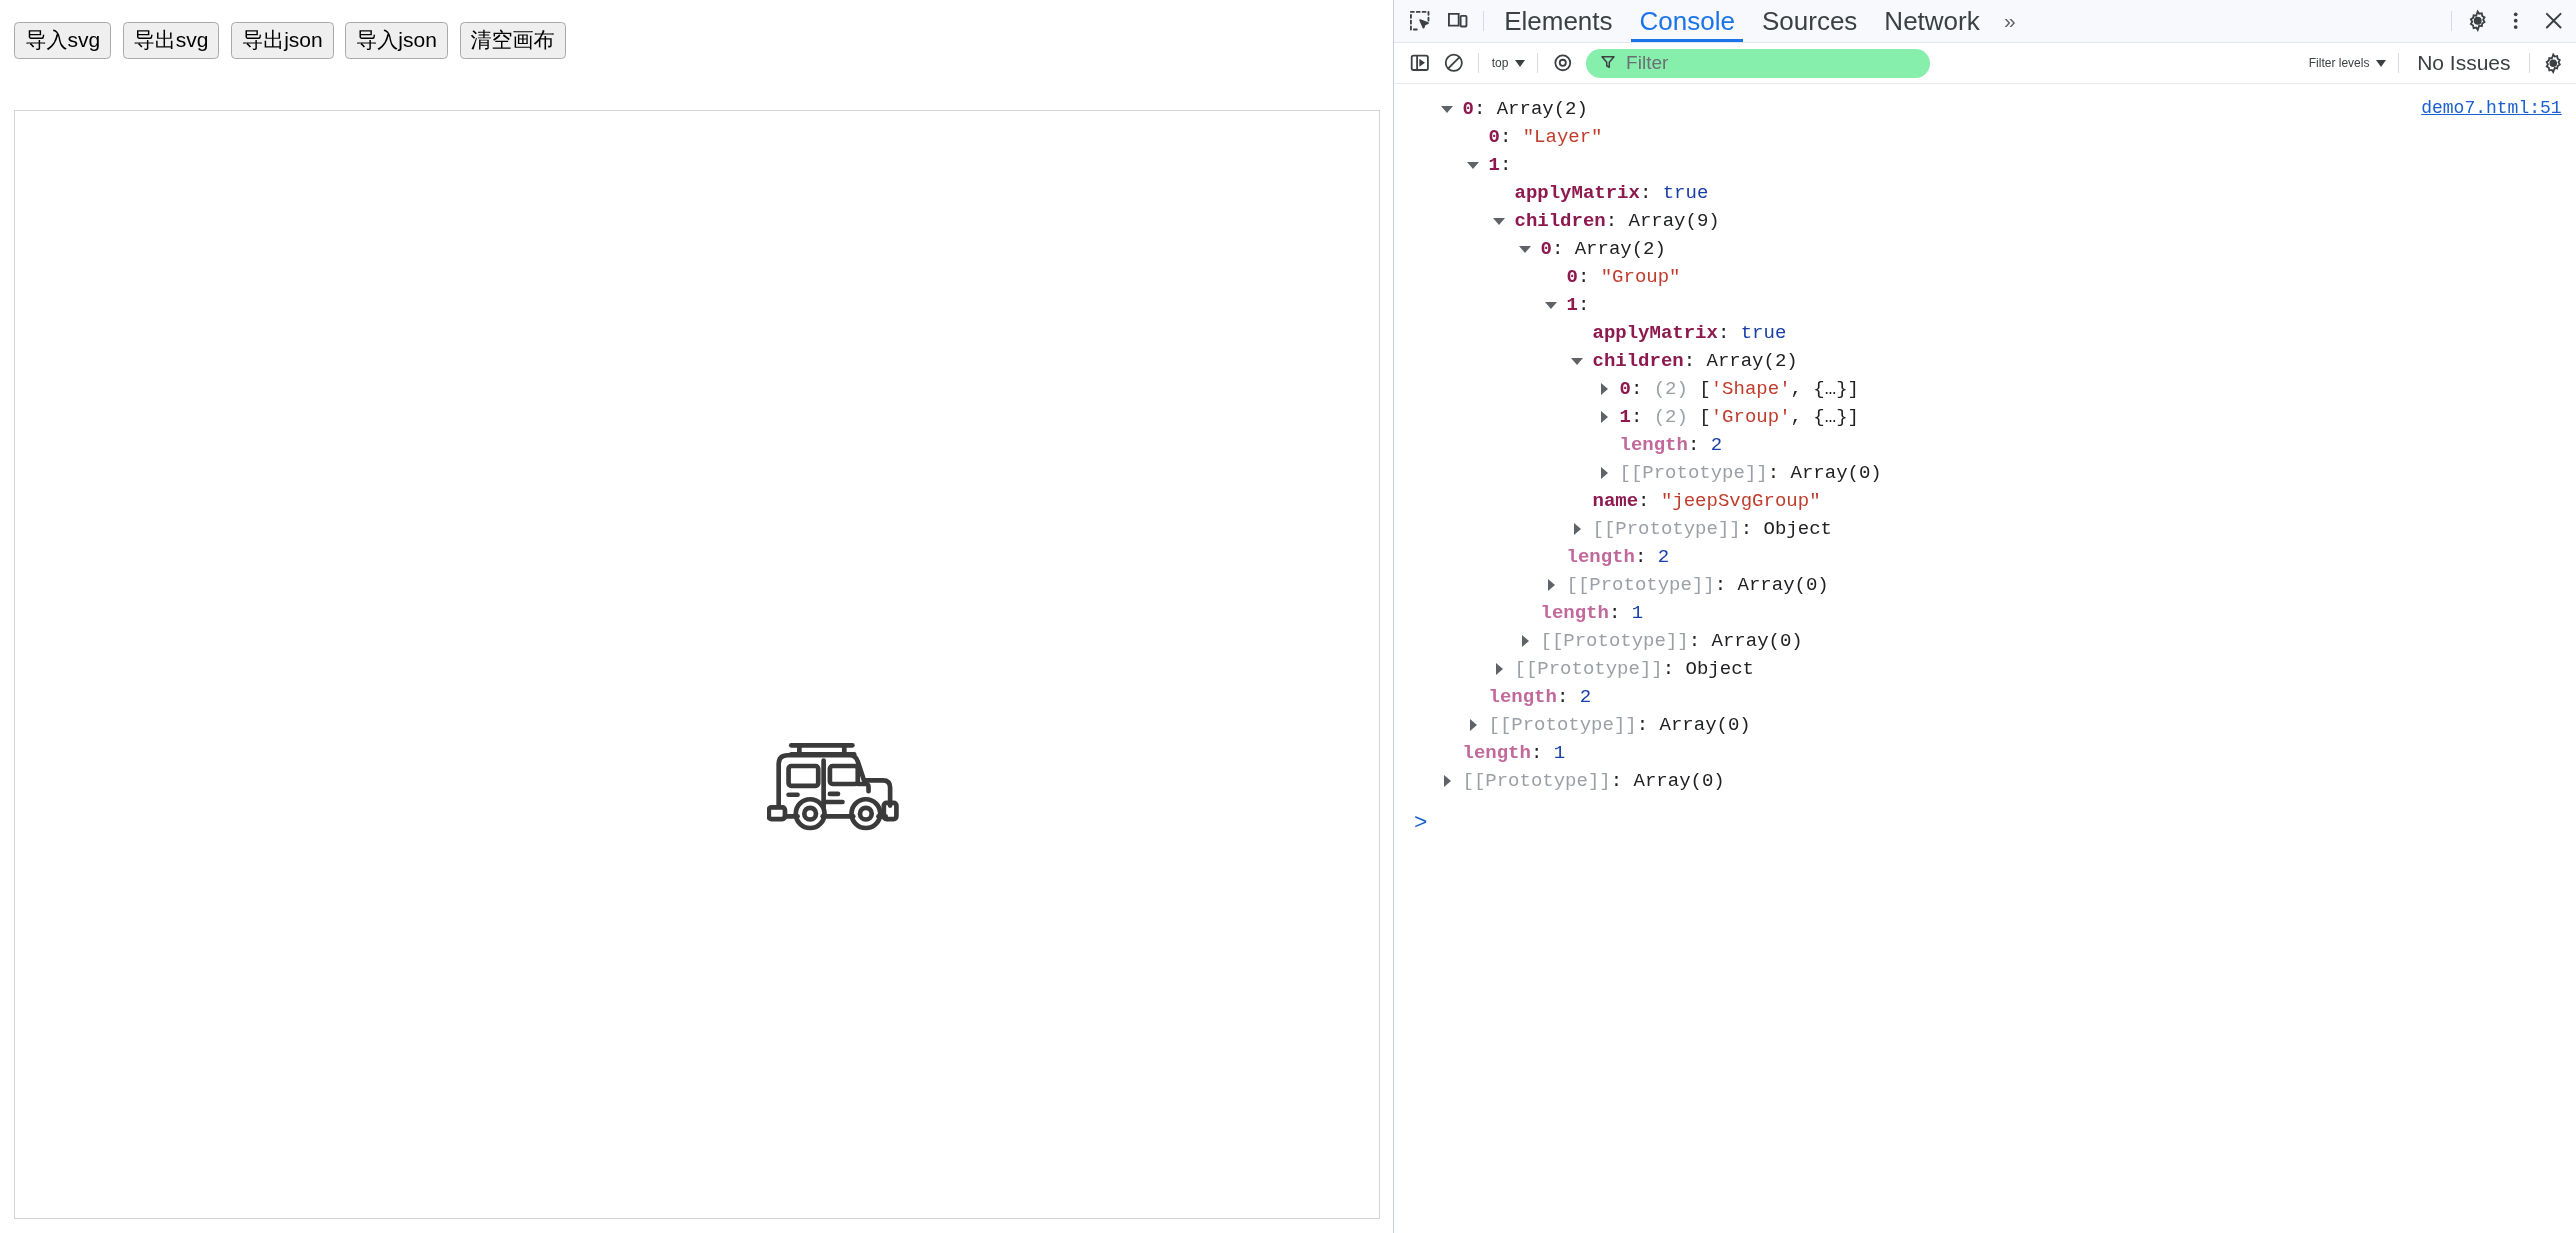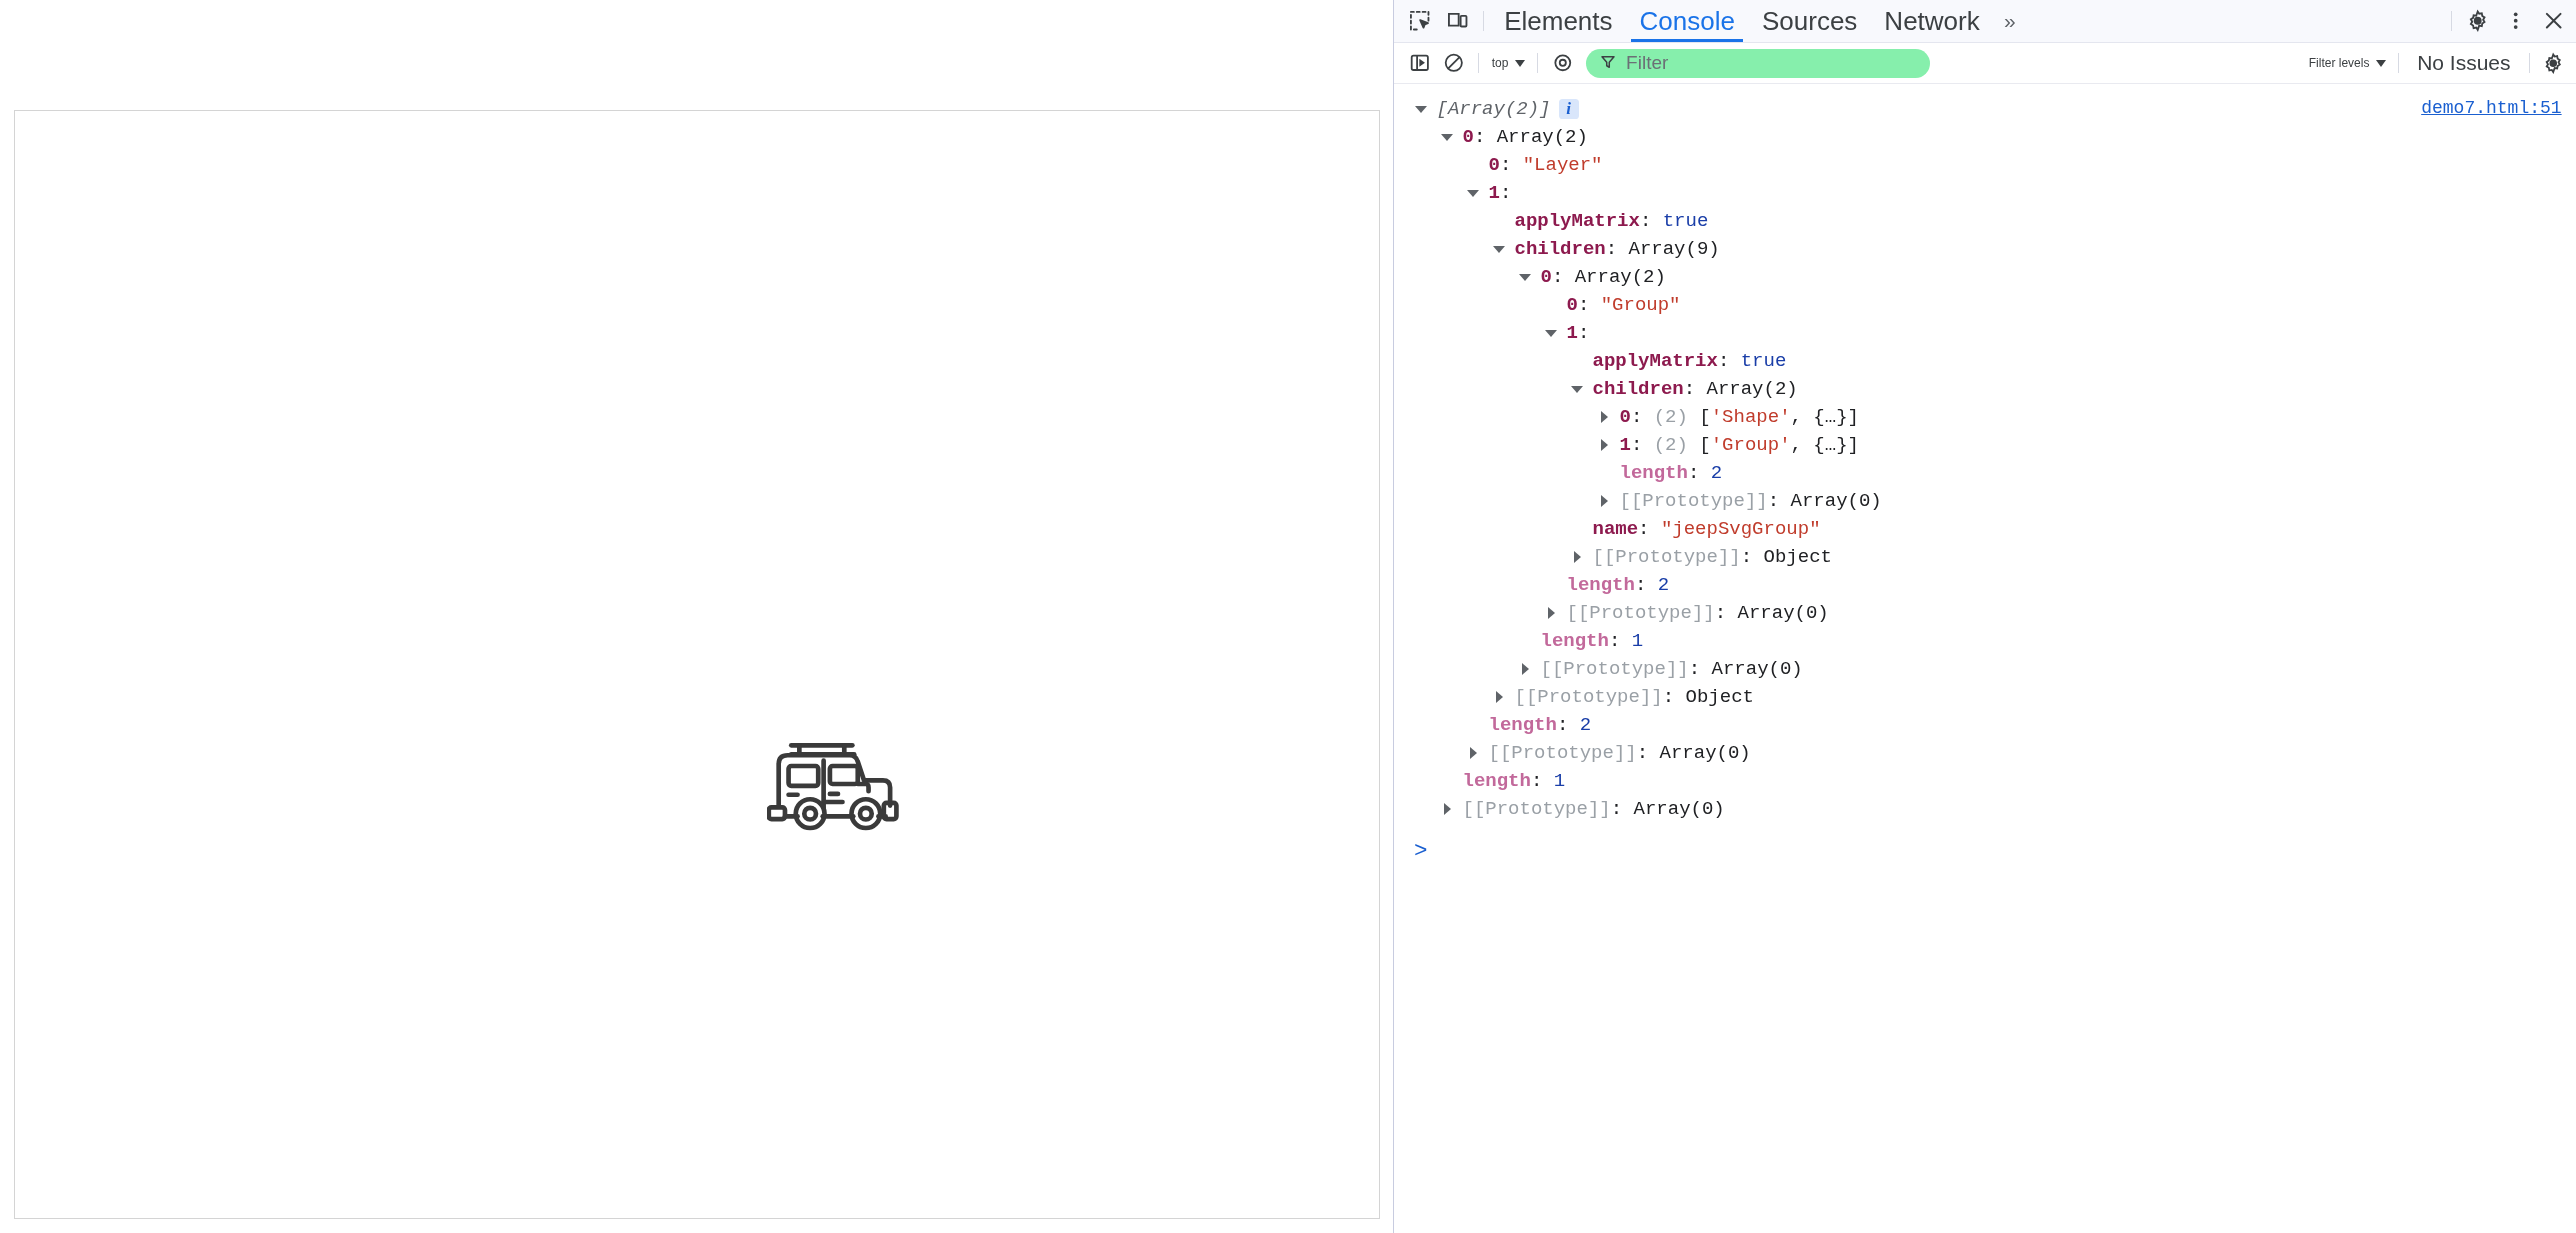--- a/index.html
+++ b/index.html
@@ -265,20 +265,27 @@
     line-height: 1;
   }
 </style>
 </head>
 <body>
 
 <div id="root">
 
   <div id="page">
 
+    <div id="toolbar">
+        <button class="tb-btn">导入svg</button>
+        <button class="tb-btn">导出svg</button>
+        <button class="tb-btn">导出json</button>
+        <button class="tb-btn">导入json</button>
+        <button class="tb-btn">清空画布</button>
+      </div>
 
     <div id="canvas">
       <div id="jeep-wrap">
         <svg viewBox="0 0 148 104" xmlns="http://www.w3.org/2000/svg" fill="none" stroke="#3a3a3a" stroke-width="5.2" stroke-linecap="round" stroke-linejoin="round">
 
           <line x1="27" y1="9" x2="95" y2="9"></line>
           <line x1="36" y1="9" x2="36" y2="19"></line>
           <line x1="86" y1="9" x2="86" y2="19"></line>
           <line x1="27" y1="19" x2="97" y2="19"></line>
 
@@ -411,21 +418,20 @@
           <circle cx="12" cy="12" r="3.1" fill="#3c4043"></circle>
           <path d="M12 2.6l1.5 2.3 2.7-.5.5 2.7 2.3 1.5-1.4 2.4 1.4 2.4-2.3 1.5-.5 2.7-2.7-.5L12 21.4l-1.5-2.3-2.7.5-.5-2.7-2.3-1.5L6.4 13 5 10.6l2.3-1.5.5-2.7 2.7.5z"></path>
         </svg>
       </div>
     </div>
 
     <div id="dt-console">
       <div id="msg-group">
         <a id="source-link">demo7.html:51</a>
         <div id="tree">
-            <div class="cline" style="padding-left: 20px;"><span class="tri open"></span><span class="gap"></span><span class="tok t-preview">[Array(2)]</span><span id="info-badge">i</span></div>
             <div class="cline" style="padding-left: 46px;"><span class="tri open"></span><span class="gap"></span><span class="tok t-idx">0</span><span class="tok t-plain">: </span><span class="tok t-plain">Array(2)</span></div>
             <div class="cline" style="padding-left: 72px;"><span class="tri none"></span><span class="gap"></span><span class="tok t-idx">0</span><span class="tok t-plain">: </span><span class="tok t-str">"Layer"</span></div>
             <div class="cline" style="padding-left: 72px;"><span class="tri open"></span><span class="gap"></span><span class="tok t-idx">1</span><span class="tok t-plain">:</span></div>
             <div class="cline" style="padding-left: 98px;"><span class="tri none"></span><span class="gap"></span><span class="tok t-key">applyMatrix</span><span class="tok t-plain">: </span><span class="tok t-bool">true</span></div>
             <div class="cline" style="padding-left: 98px;"><span class="tri open"></span><span class="gap"></span><span class="tok t-key">children</span><span class="tok t-plain">: </span><span class="tok t-plain">Array(9)</span></div>
             <div class="cline" style="padding-left: 124px;"><span class="tri open"></span><span class="gap"></span><span class="tok t-idx">0</span><span class="tok t-plain">: </span><span class="tok t-plain">Array(2)</span></div>
             <div class="cline" style="padding-left: 150px;"><span class="tri none"></span><span class="gap"></span><span class="tok t-idx">0</span><span class="tok t-plain">: </span><span class="tok t-str">"Group"</span></div>
             <div class="cline" style="padding-left: 150px;"><span class="tri open"></span><span class="gap"></span><span class="tok t-idx">1</span><span class="tok t-plain">:</span></div>
             <div class="cline" style="padding-left: 176px;"><span class="tri none"></span><span class="gap"></span><span class="tok t-key">applyMatrix</span><span class="tok t-plain">: </span><span class="tok t-bool">true</span></div>
             <div class="cline" style="padding-left: 176px;"><span class="tri open"></span><span class="gap"></span><span class="tok t-key">children</span><span class="tok t-plain">: </span><span class="tok t-plain">Array(2)</span></div>

